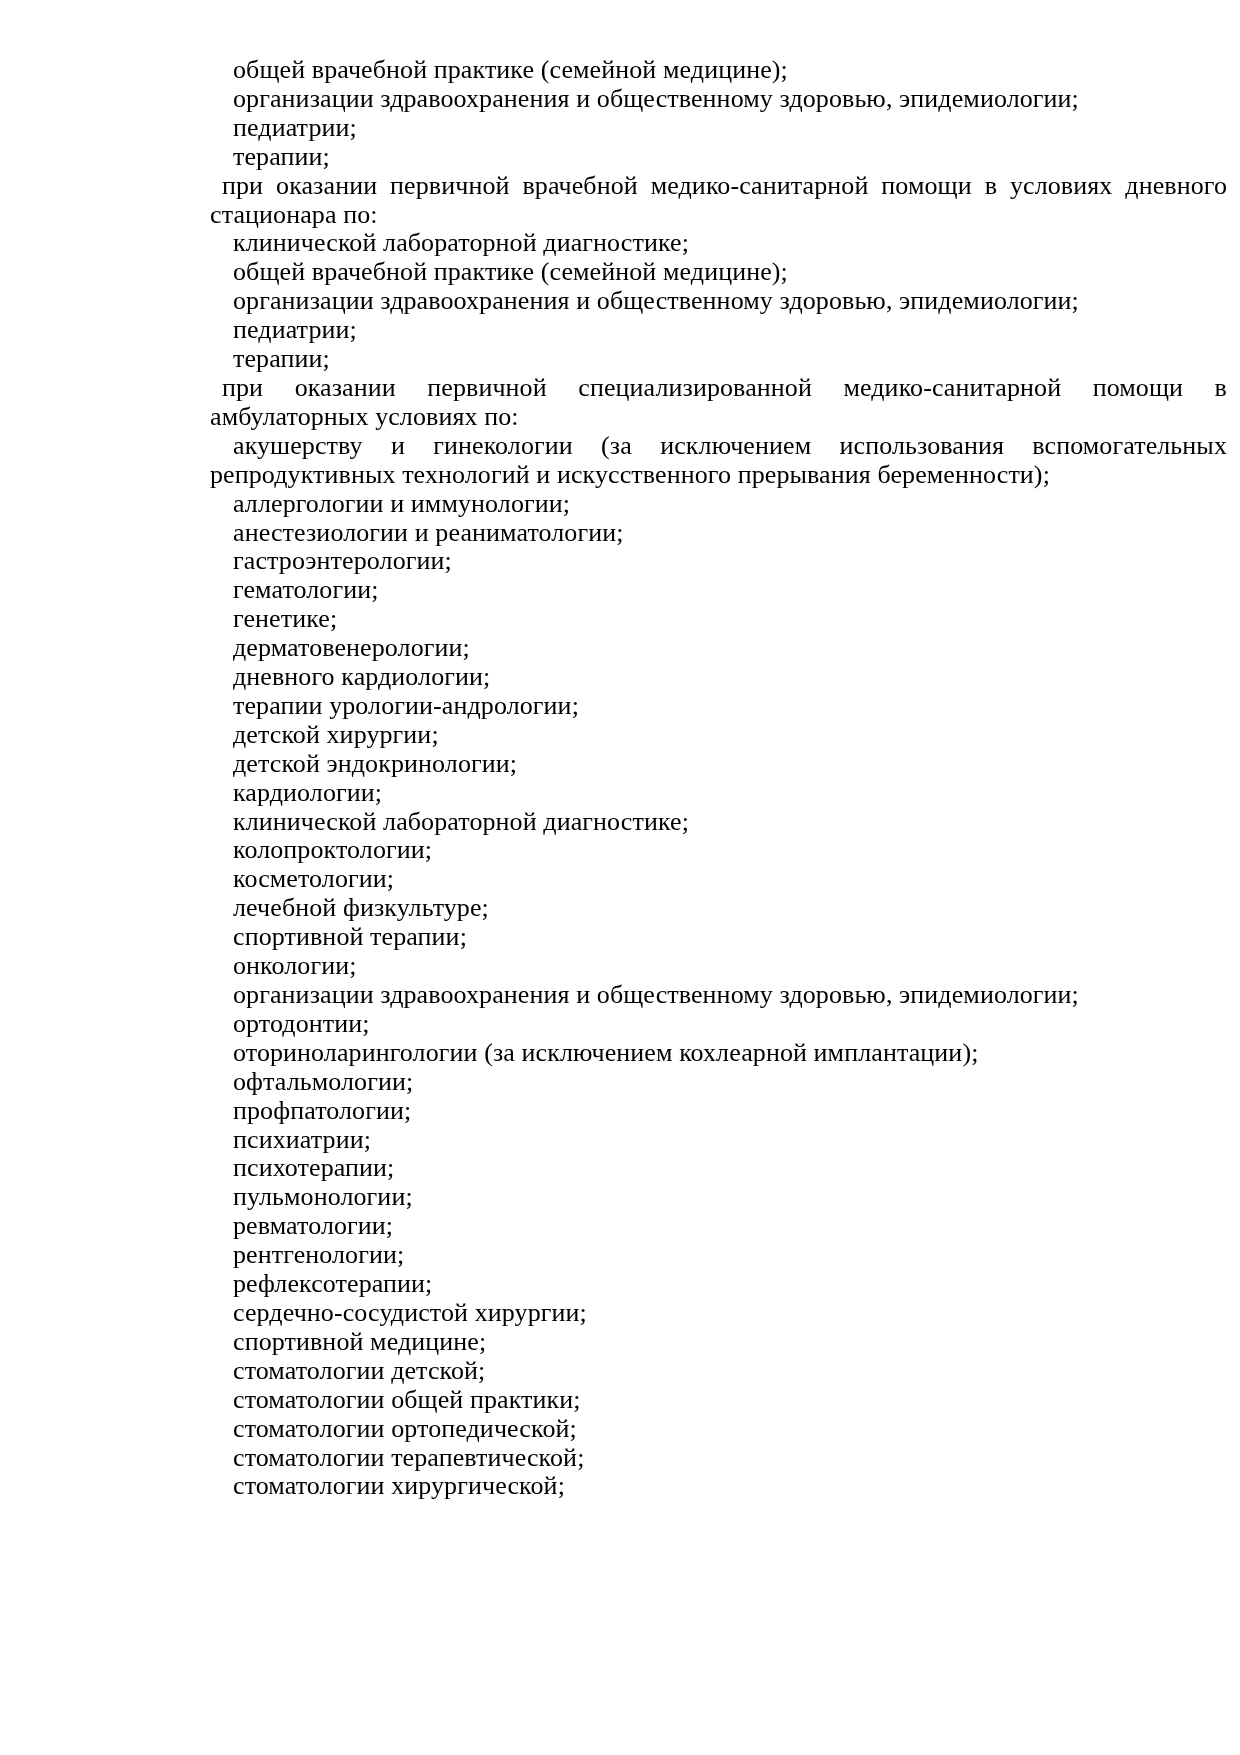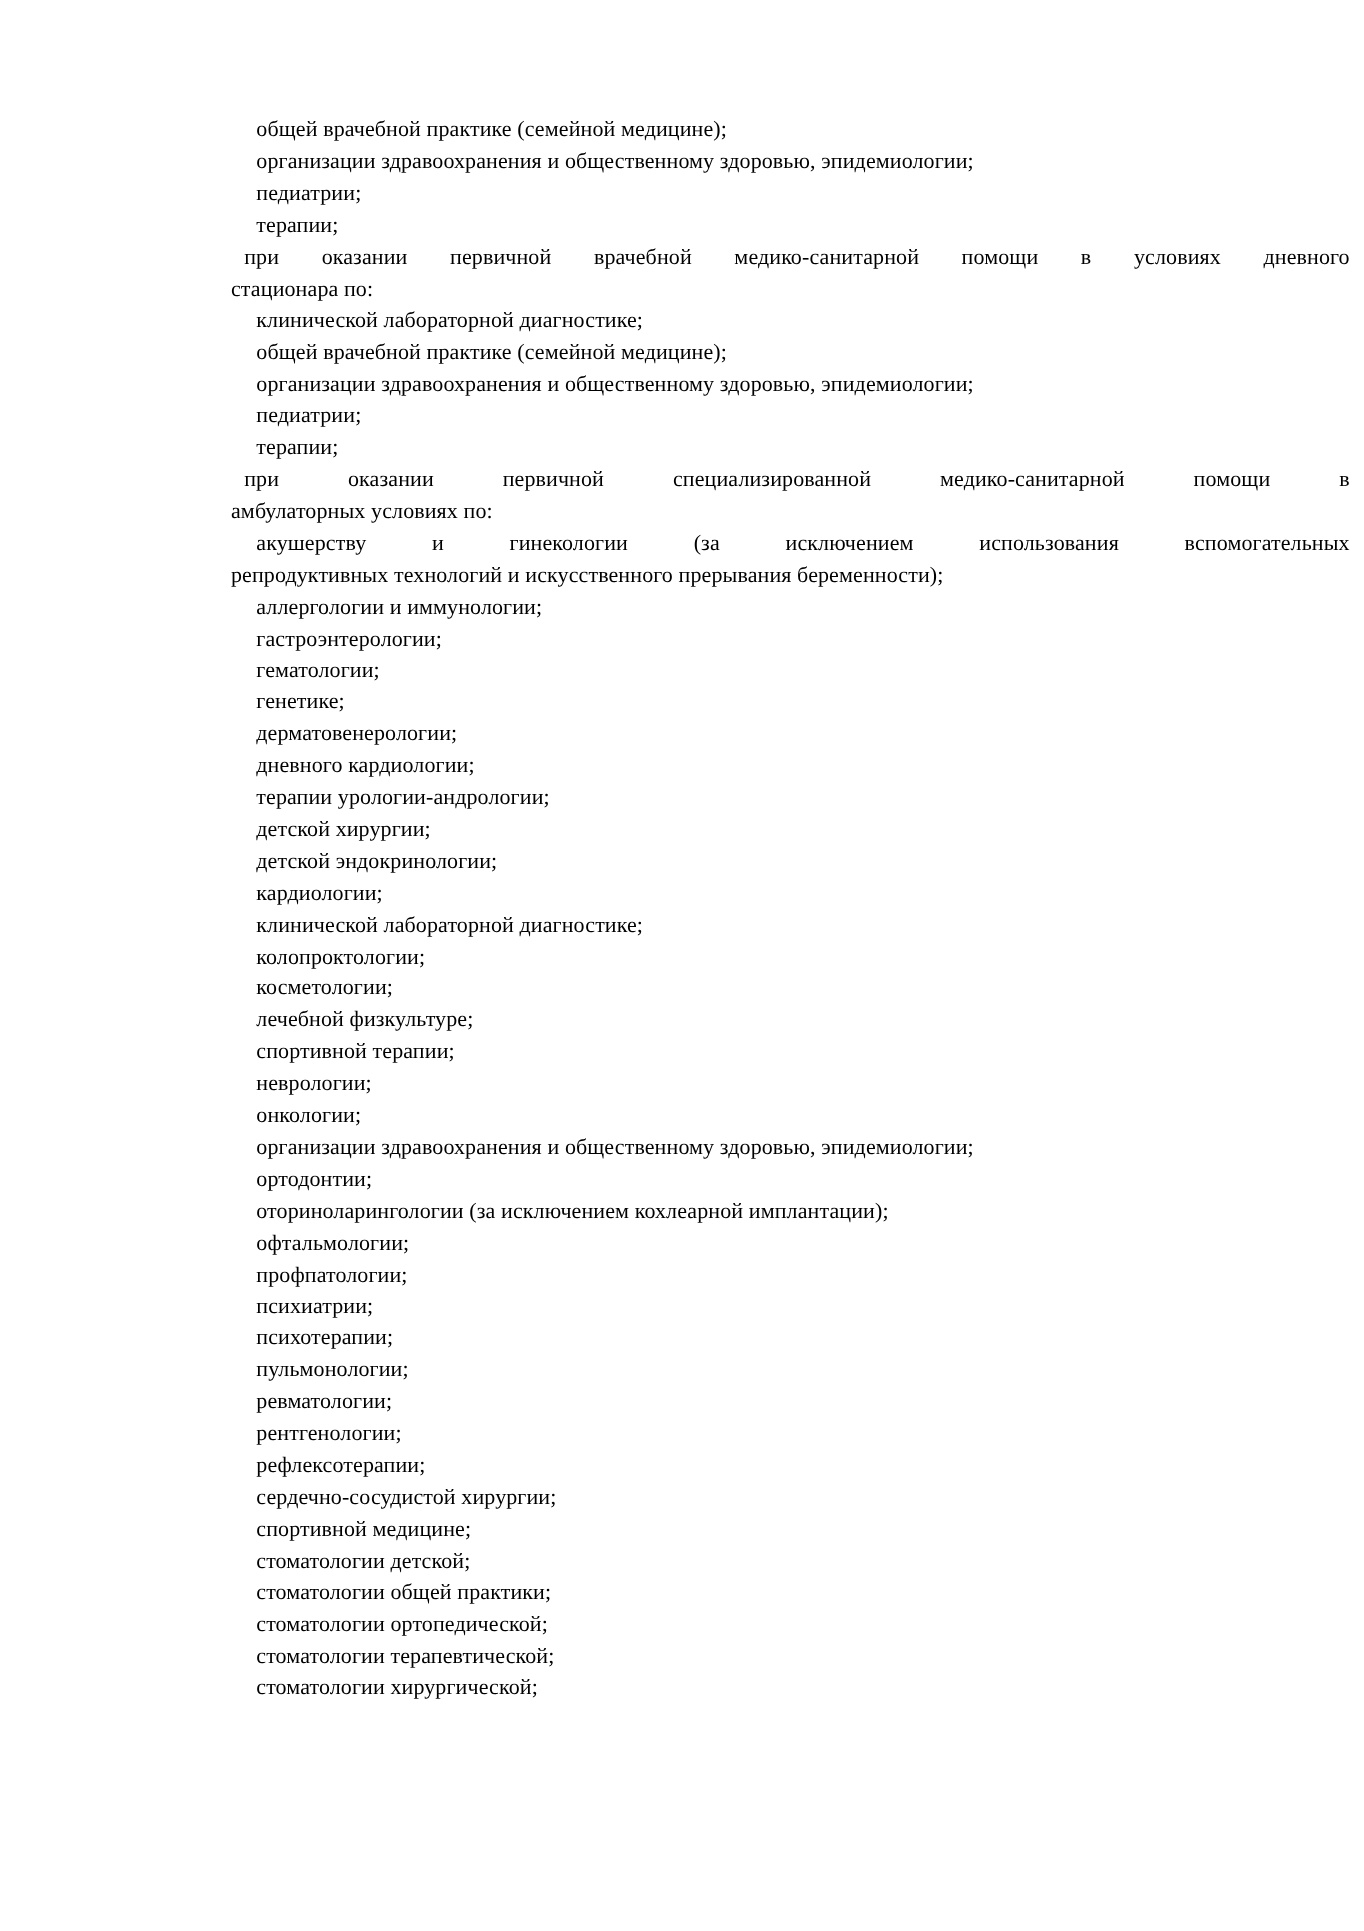--- a/index.html
+++ b/index.html
@@ -13,25 +13,24 @@
     height: 1755px;
     background: #ffffff;
     overflow: hidden;
     font-family: "Liberation Serif", "DejaVu Serif", serif;
   }
   .doc-body {
     position: absolute;
     left: 210px;
     top: 56px;
     width: 1017px;
-    font-size: 20px;
+    font-size: 26px;
     line-height: 28.9px;
     color: #000000;
     letter-spacing: 0.1px;
-    margin-top: 48px;
   }
   .para { margin: 0; padding: 0; }
   .line {
     display: block;
     min-height: 28.9px;
     text-align: left;
   }
   .line.justify {
     text-align: justify;
     text-align-last: justify;
@@ -80,20 +79,23 @@
         <div class="line">амбулаторных условиях по:</div>
       </div>
       <div class="para">
         <div class="line first-item justify">акушерству и гинекологии (за исключением использования вспомогательных</div>
         <div class="line">репродуктивных технологий и искусственного прерывания беременности);</div>
       </div>
       <div class="para">
         <div class="line first-item">аллергологии и иммунологии;</div>
       </div>
       <div class="para">
+        <div class="line first-item">анестезиологии и реаниматологии;</div>
+      </div>
+      <div class="para">
         <div class="line first-item">гастроэнтерологии;</div>
       </div>
       <div class="para">
         <div class="line first-item">гематологии;</div>
       </div>
       <div class="para">
         <div class="line first-item">генетике;</div>
       </div>
       <div class="para">
         <div class="line first-item">дерматовенерологии;</div>
@@ -120,23 +122,20 @@
         <div class="line first-item">колопроктологии;</div>
       </div>
       <div class="para">
         <div class="line first-item">косметологии;</div>
       </div>
       <div class="para">
         <div class="line first-item">лечебной физкультуре;</div>
       </div>
       <div class="para">
         <div class="line first-item">спортивной терапии;</div>
-      </div>
-      <div class="para">
-        <div class="line first-item">неврологии;</div>
       </div>
       <div class="para">
         <div class="line first-item">онкологии;</div>
       </div>
       <div class="para">
         <div class="line first-item">организации здравоохранения и общественному здоровью, эпидемиологии;</div>
       </div>
       <div class="para">
         <div class="line first-item">ортодонтии;</div>
       </div>

